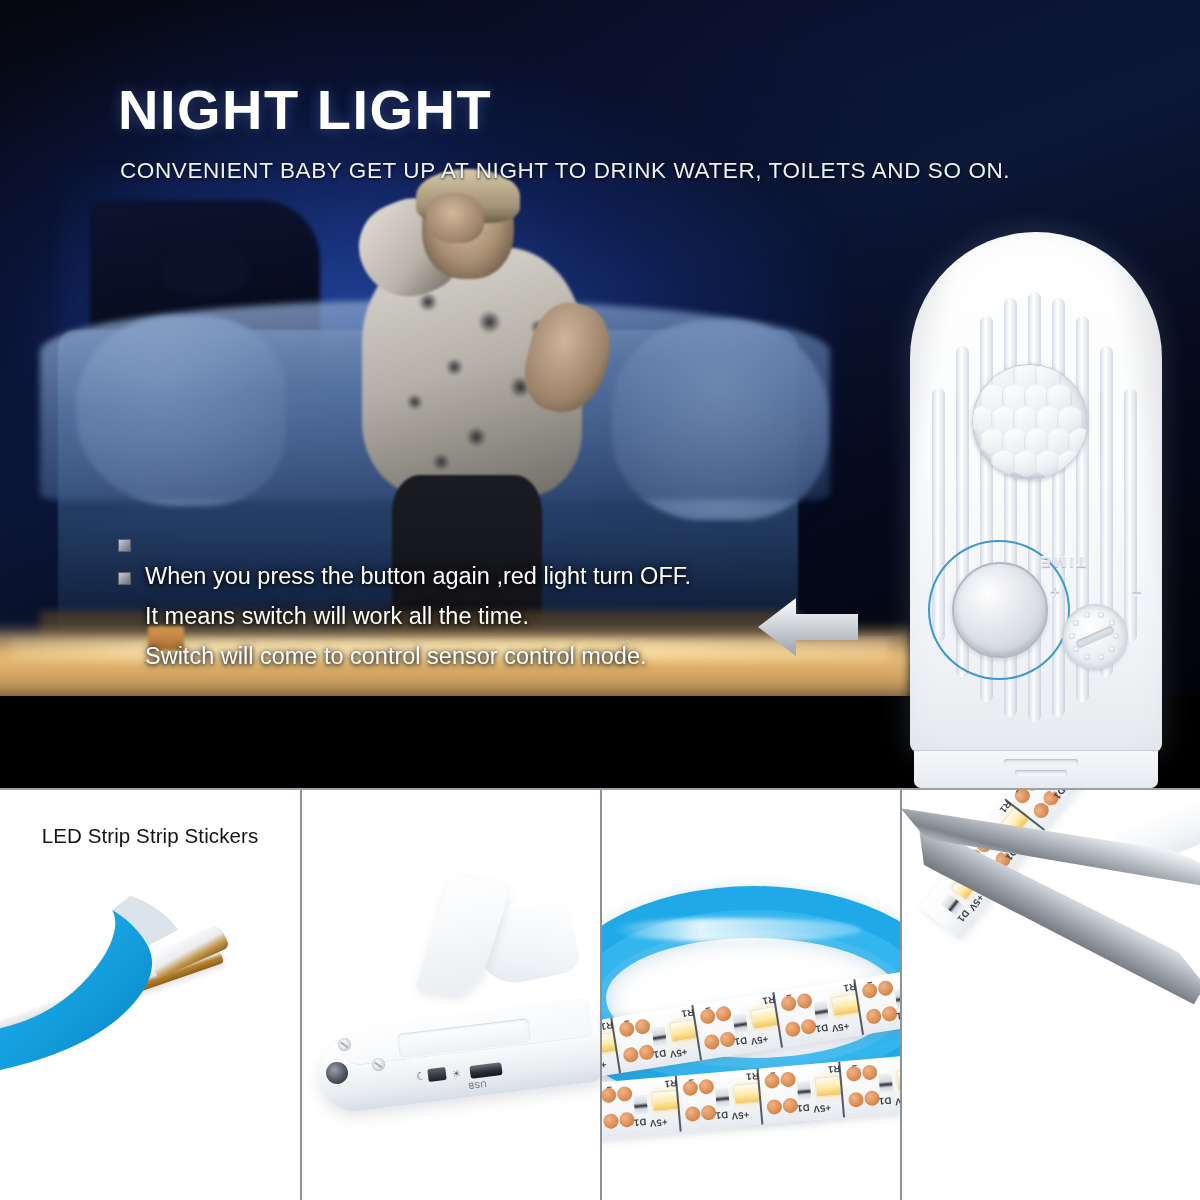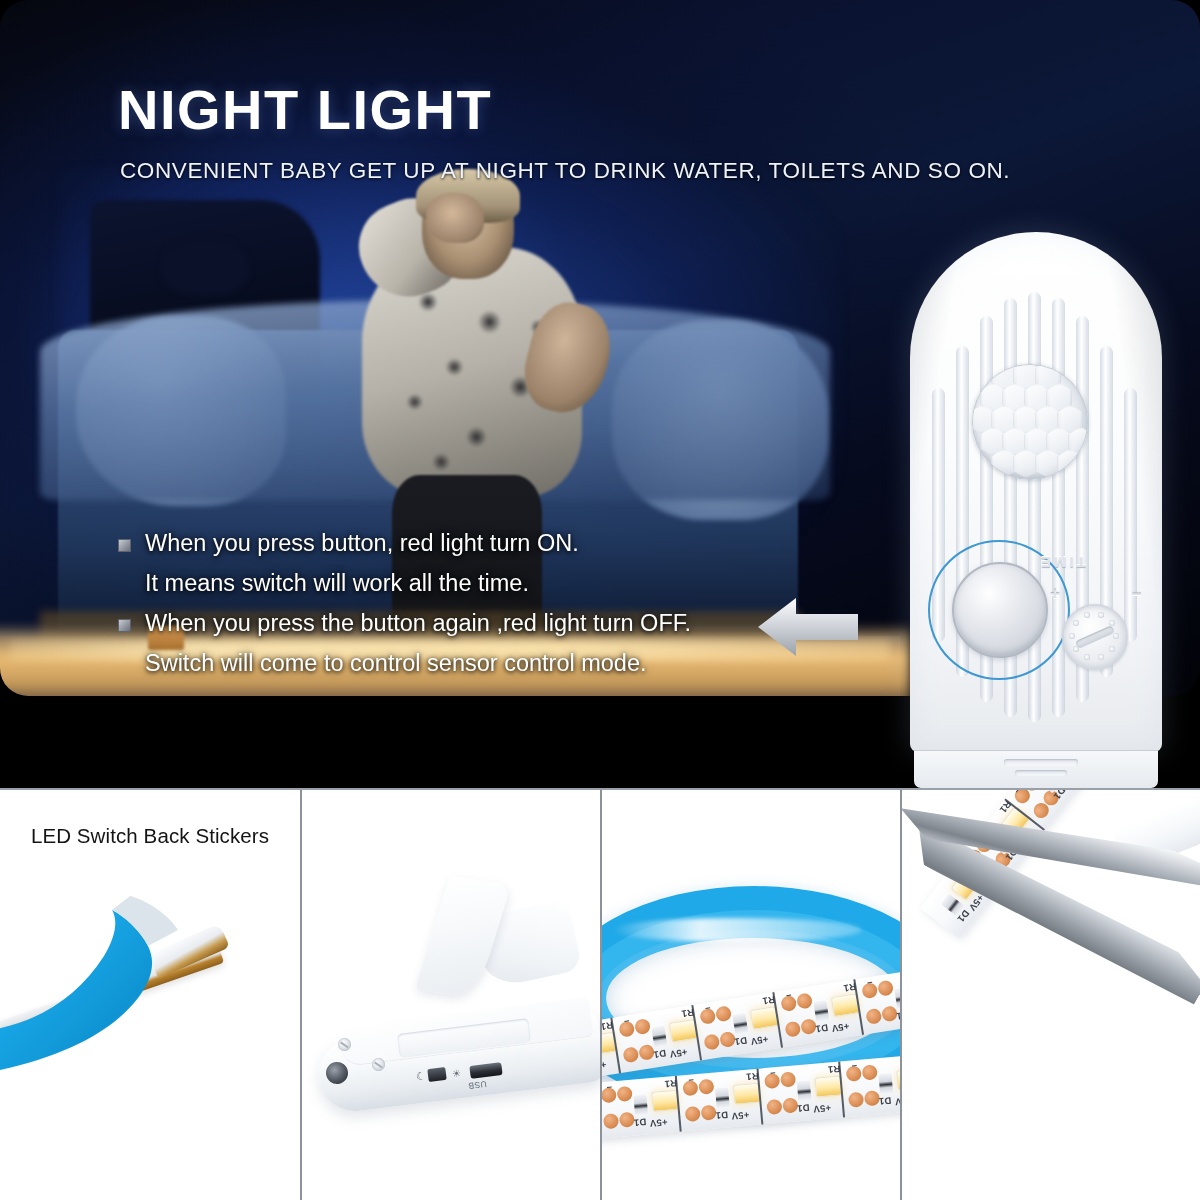--- a/index.html
+++ b/index.html
@@ -13,21 +13,20 @@
   #page { position:relative; width:1200px; height:1200px; background:#000; }
 
   
   #hero {
     position:absolute; left:0; top:0; width:1200px; height:696px;
     overflow:hidden;
     background:
       radial-gradient(ellipse 520px 420px at 300px 330px, rgba(30,62,150,.72) 0%, rgba(12,26,72,.35) 55%, rgba(0,0,0,0) 80%),
       radial-gradient(ellipse 700px 520px at 430px 380px, rgba(20,44,120,.55) 0%, rgba(4,10,36,.2) 60%, rgba(0,0,0,0) 85%),
       linear-gradient(160deg, #05070f 0%, #0a1230 26%, #0c1838 45%, #060a1c 70%, #020308 100%);
-    border-radius: 28px;
   }
   
   .ambient {
     position:absolute; left:60px; top:170px; width:780px; height:470px;
     background:radial-gradient(ellipse at 45% 40%, rgba(44,86,185,.55) 0%, rgba(20,44,120,.28) 48%, rgba(0,0,0,0) 78%);
     filter:blur(6px);
   }
 
   
   .bed-mattress {
@@ -480,28 +479,27 @@
     <div class="glow-core"></div>
     <div class="strip-marker"></div>
     <div class="floor-dark"></div>
 
     <div id="headline">NIGHT LIGHT</div>
     <div id="subhead">CONVENIENT BABY GET UP AT NIGHT TO DRINK WATER, TOILETS AND SO ON.</div>
 
     <div id="bullets">
       <div class="brow">
         <span class="bmark"></span>
-        <span class="btext">When you press button,  red light turn ON.</span>
-      </div>
-      <div class="brow">
-        <span class="btext bsub">It means switch will work all the time.</span>
       </div>
       <div class="brow">
         <span class="bmark"></span>
         <span class="btext">When you press the button again ,red light turn OFF.</span>
+      </div>
+      <div class="brow">
+        <span class="btext bsub">It means switch will work all the time.</span>
       </div>
       <div class="brow">
         <span class="btext bsub">Switch will come to control sensor control mode.</span>
       </div>
     </div>
 
     <svg id="arrow" viewBox="0 0 100 62">
       <defs>
         <linearGradient id="agr" x1="0" y1="0" x2="0" y2="1">
           <stop offset="0%" stop-color="#fdfdfe"></stop>
@@ -589,21 +587,21 @@
               <stop offset="0%" stop-color="#58c8f4"></stop>
               <stop offset="38%" stop-color="#18a6e6"></stop>
               <stop offset="72%" stop-color="#0f93d2"></stop>
               <stop offset="100%" stop-color="#57c6f2"></stop>
             </linearGradient>
           </defs>
           <path d="M -10,240 C 40,232 78,206 104,166 C 116,146 118,130 112,120 C 124,126 140,140 148,156 C 156,172 152,190 138,208 C 112,242 62,268 -10,282 Z" fill="url(#bg1)"></path>
           <path d="M 112,120 C 124,126 140,140 148,156 L 178,140 C 168,124 146,110 130,106 Z" fill="#d9e3ea" opacity=".95"></path>
         </svg>
       </div>
-      <div class="pcap">LED Switch Back Stickers</div>
+      <div class="pcap">LED Strip Strip Stickers</div>
     </div>
 
     <div class="panel">
       <div class="panel-art">
         <div class="p2-sticker2"></div>
         <div class="p2-sticker"></div>
         <div class="p2-body"></div>
         <div class="p2-top"></div>
         <div class="p2-slot"></div>
         <div class="p2-screw" style="left:36px; top:248px;"></div>

